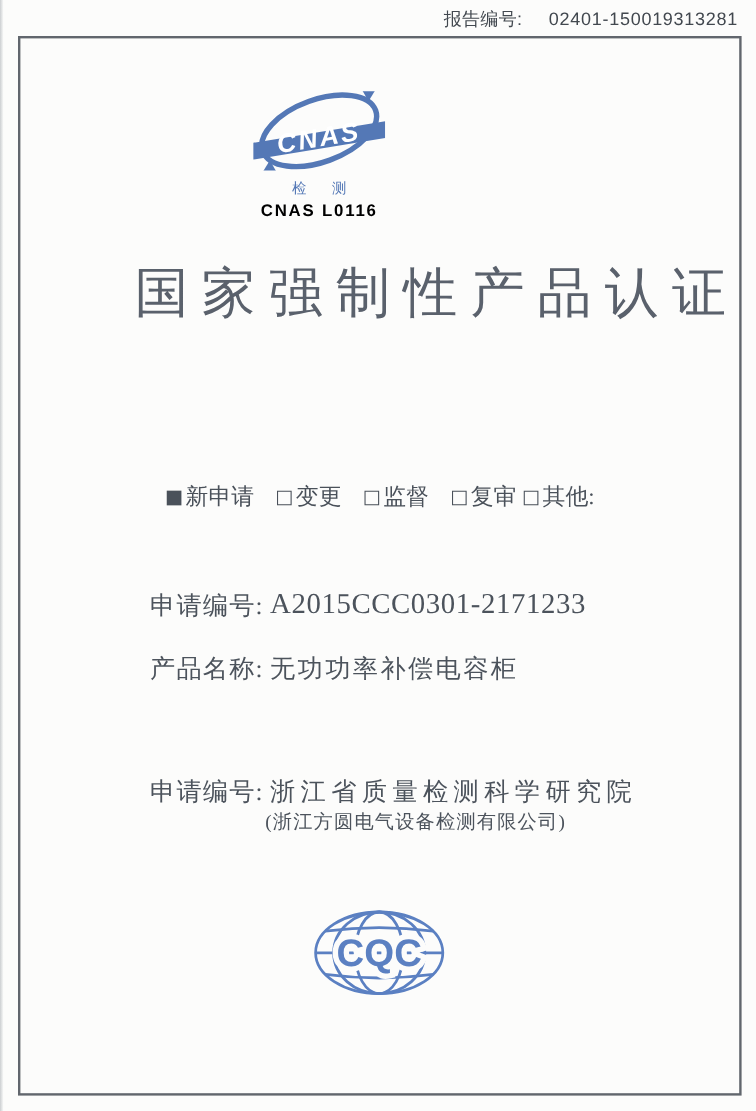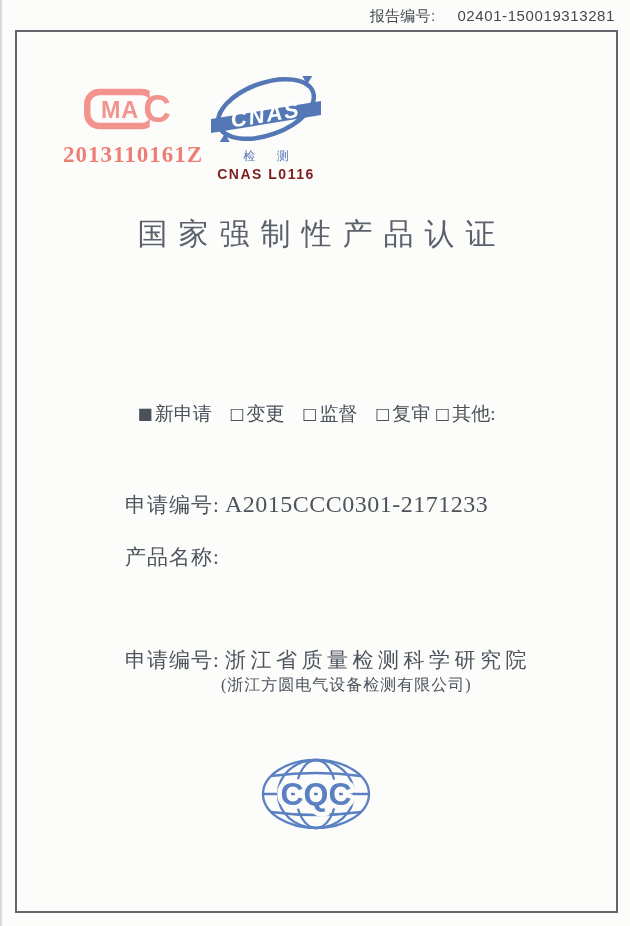--- a/index.html
+++ b/index.html
@@ -26,26 +26,26 @@
   }
 
   
   .cma-block{position:absolute;left:46px;top:54px;width:128px;text-align:center;}
   .cma-cert{margin-top:6px;font-size:23px;font-weight:bold;color:#ee7e74;letter-spacing:1px;}
 
   
   .cnas-block{position:absolute;left:183px;top:44px;width:132px;text-align:center;}
   .cnas-cap1{margin-top:2px;font-size:12px;color:#5478b6;letter-spacing:9px;padding-left:9px;
     font-family:"Liberation Sans","DejaVu Sans",sans-serif;}
-  .cnas-cap2{margin-top:1px;font-size:14px;color:#7f1d1d;letter-spacing:1.5px;
+  .cnas-cap2{margin-top:1px;font-size:14px;color:#000000;letter-spacing:1.5px;
     font-family:"Liberation Sans","DejaVu Sans",sans-serif;font-weight:600;}
 
   
-  .title1{position:absolute;top:182px;left:0;width:100%;text-align:center;
-    font-size:30px;color:#5a616c;letter-spacing:11px;text-indent:11px;font-weight:400;}
+  .title1{position:absolute;top:182px;left:0;width:100%;text-align:right;
+    font-size:45px;color:#5a616c;letter-spacing:11px;text-indent:11px;font-weight:400;}
   .title2{position:absolute;top:274px;left:0;width:100%;text-align:center;
     font-size:45px;color:#5a616c;letter-spacing:19px;text-indent:19px;font-weight:400;}
 
   
   .check-row{position:absolute;top:369px;left:0;width:100%;text-align:center;
     font-size:19px;color:#4a515a;white-space:nowrap;}
   .opt{display:inline-block;}
   .opt + .opt{margin-left:13px;}
   .opt.no-gap{margin-left:0;}
   .opt .box{font-family:"DejaVu Sans",sans-serif;font-size:16px;margin-right:2px;
@@ -73,29 +73,20 @@
 <body>
 
 <div class="scan-edge"></div>
 
 <div class="report-no">
   <span>报告编号:</span><span class="val">02401-150019313281</span>
 </div>
 
 <div class="page">
 
-  <div class="cma-block">
-    <svg width="88" height="46" viewBox="0 0 124 64">
-      <rect x="6" y="8" width="94" height="48" rx="17" fill="none" stroke="#f2938e" stroke-width="9"></rect>
-      <rect x="94" y="6" width="30" height="52" fill="#fcfcfb"></rect>
-      <text x="52" y="44" text-anchor="middle" font-family="Liberation Sans, DejaVu Sans, sans-serif" font-size="33" font-weight="800" fill="#f2938e" letter-spacing="1">MA</text>
-      <text x="124" y="50" text-anchor="end" font-family="Liberation Sans, DejaVu Sans, sans-serif" font-size="54" font-weight="800" fill="#f2938e">C</text>
-    </svg>
-    <div class="cma-cert">2013110161Z</div>
-  </div>
 
   <div class="cnas-block">
     <svg width="110" height="66" viewBox="0 0 110 66">
       <g transform="rotate(-20 55 33)">
         <ellipse cx="55" cy="33" rx="50" ry="26" fill="none" stroke="#5478b6" stroke-width="4.5"></ellipse>
         <polygon points="100,12 112,16 102,24" fill="#5478b6"></polygon>
         <polygon points="10,54 -2,50 8,42" fill="#5478b6"></polygon>
       </g>
       <polygon points="0,43 110,25 110,39 0,57" fill="#5478b6"></polygon>
       <text x="55" y="46" text-anchor="middle" transform="rotate(-9.3 55 41)" font-family="Liberation Sans, DejaVu Sans, sans-serif" font-size="22" font-weight="bold" font-style="italic" fill="#ffffff" letter-spacing="2">CNAS</text>
@@ -113,20 +104,21 @@
     <span class="opt"><span class="box">□</span><span>复审</span></span>
     <span class="opt no-gap"><span class="box">□</span><span>其他:</span></span>
   </div>
 
   <div class="field f-appno">
     <span class="lbl">申请编号:</span>
     <span class="val">A2015CCC0301-2171233</span>
   </div>
   <div class="field f-product">
     <span class="lbl">产品名称:</span>
+    <span class="val">无功功率补偿电容柜</span>
   </div>
   <div class="field f-agency">
     <span class="lbl">申请编号:</span>
     <span class="val">浙江省质量检测科学研究院</span>
   </div>
   <div class="field f-agency2">
     <span class="val">(浙江方圆电气设备检测有限公司)</span>
   </div>
 
   <div class="cqc-block">

